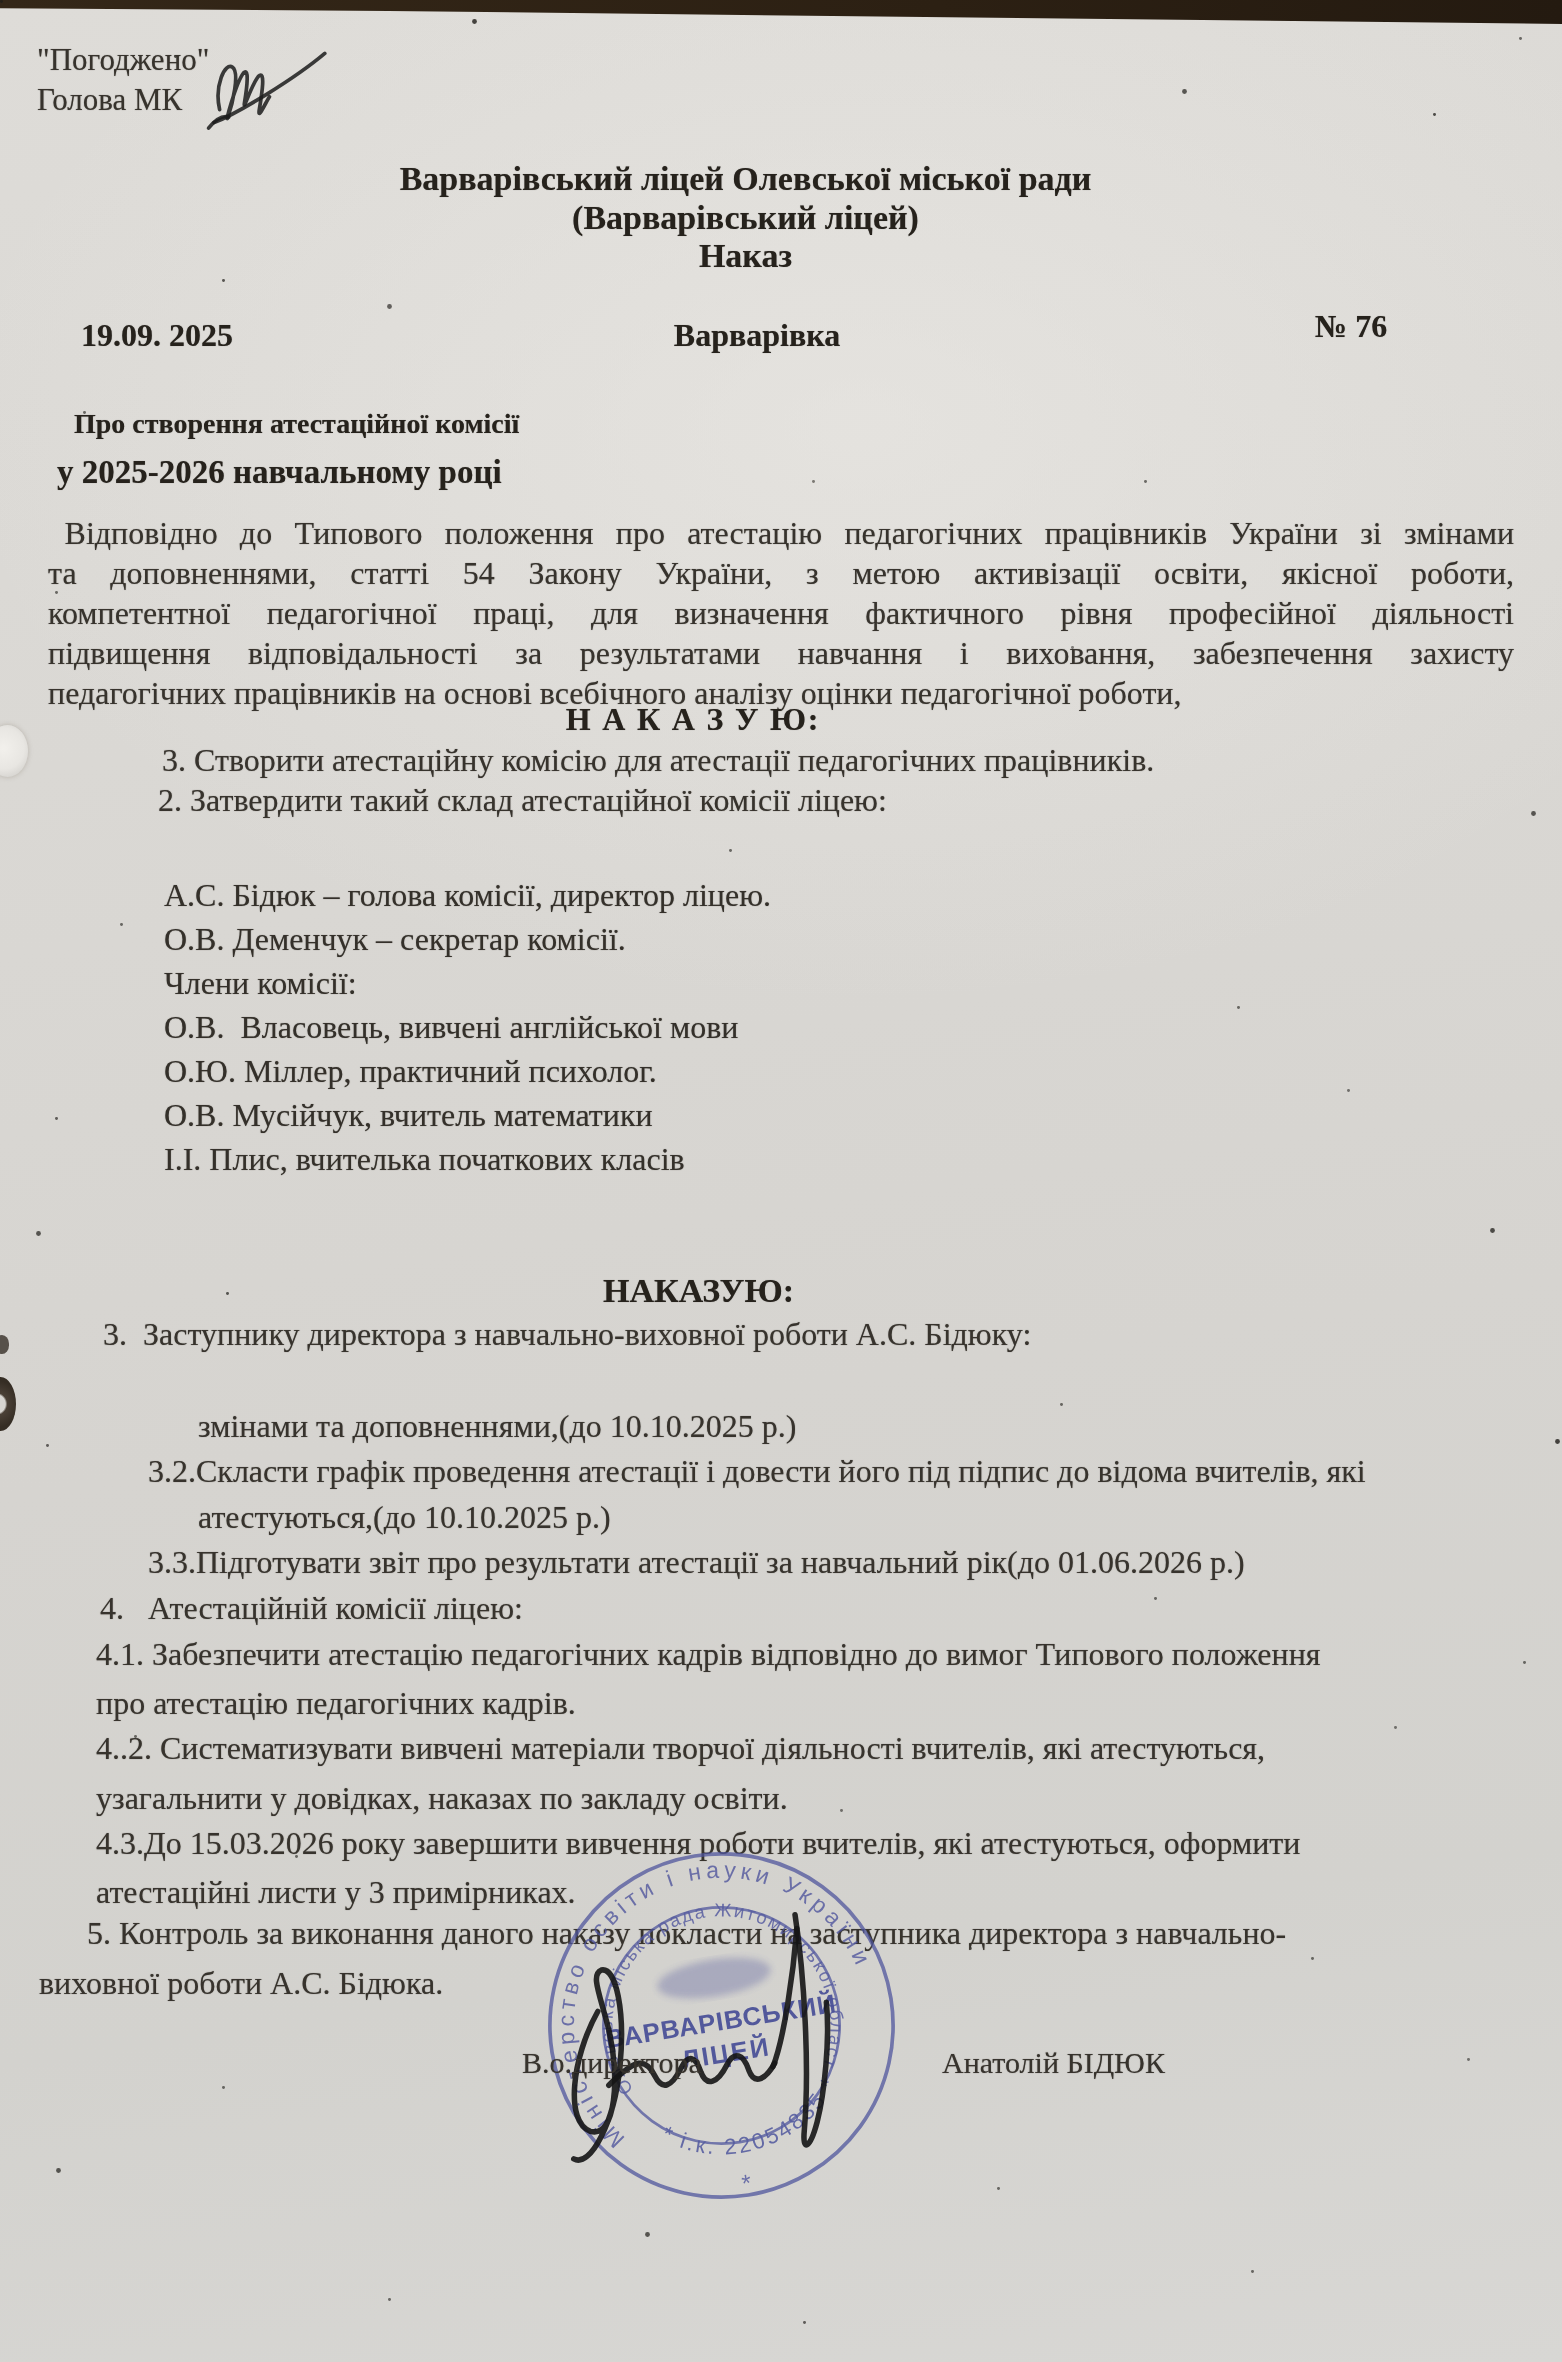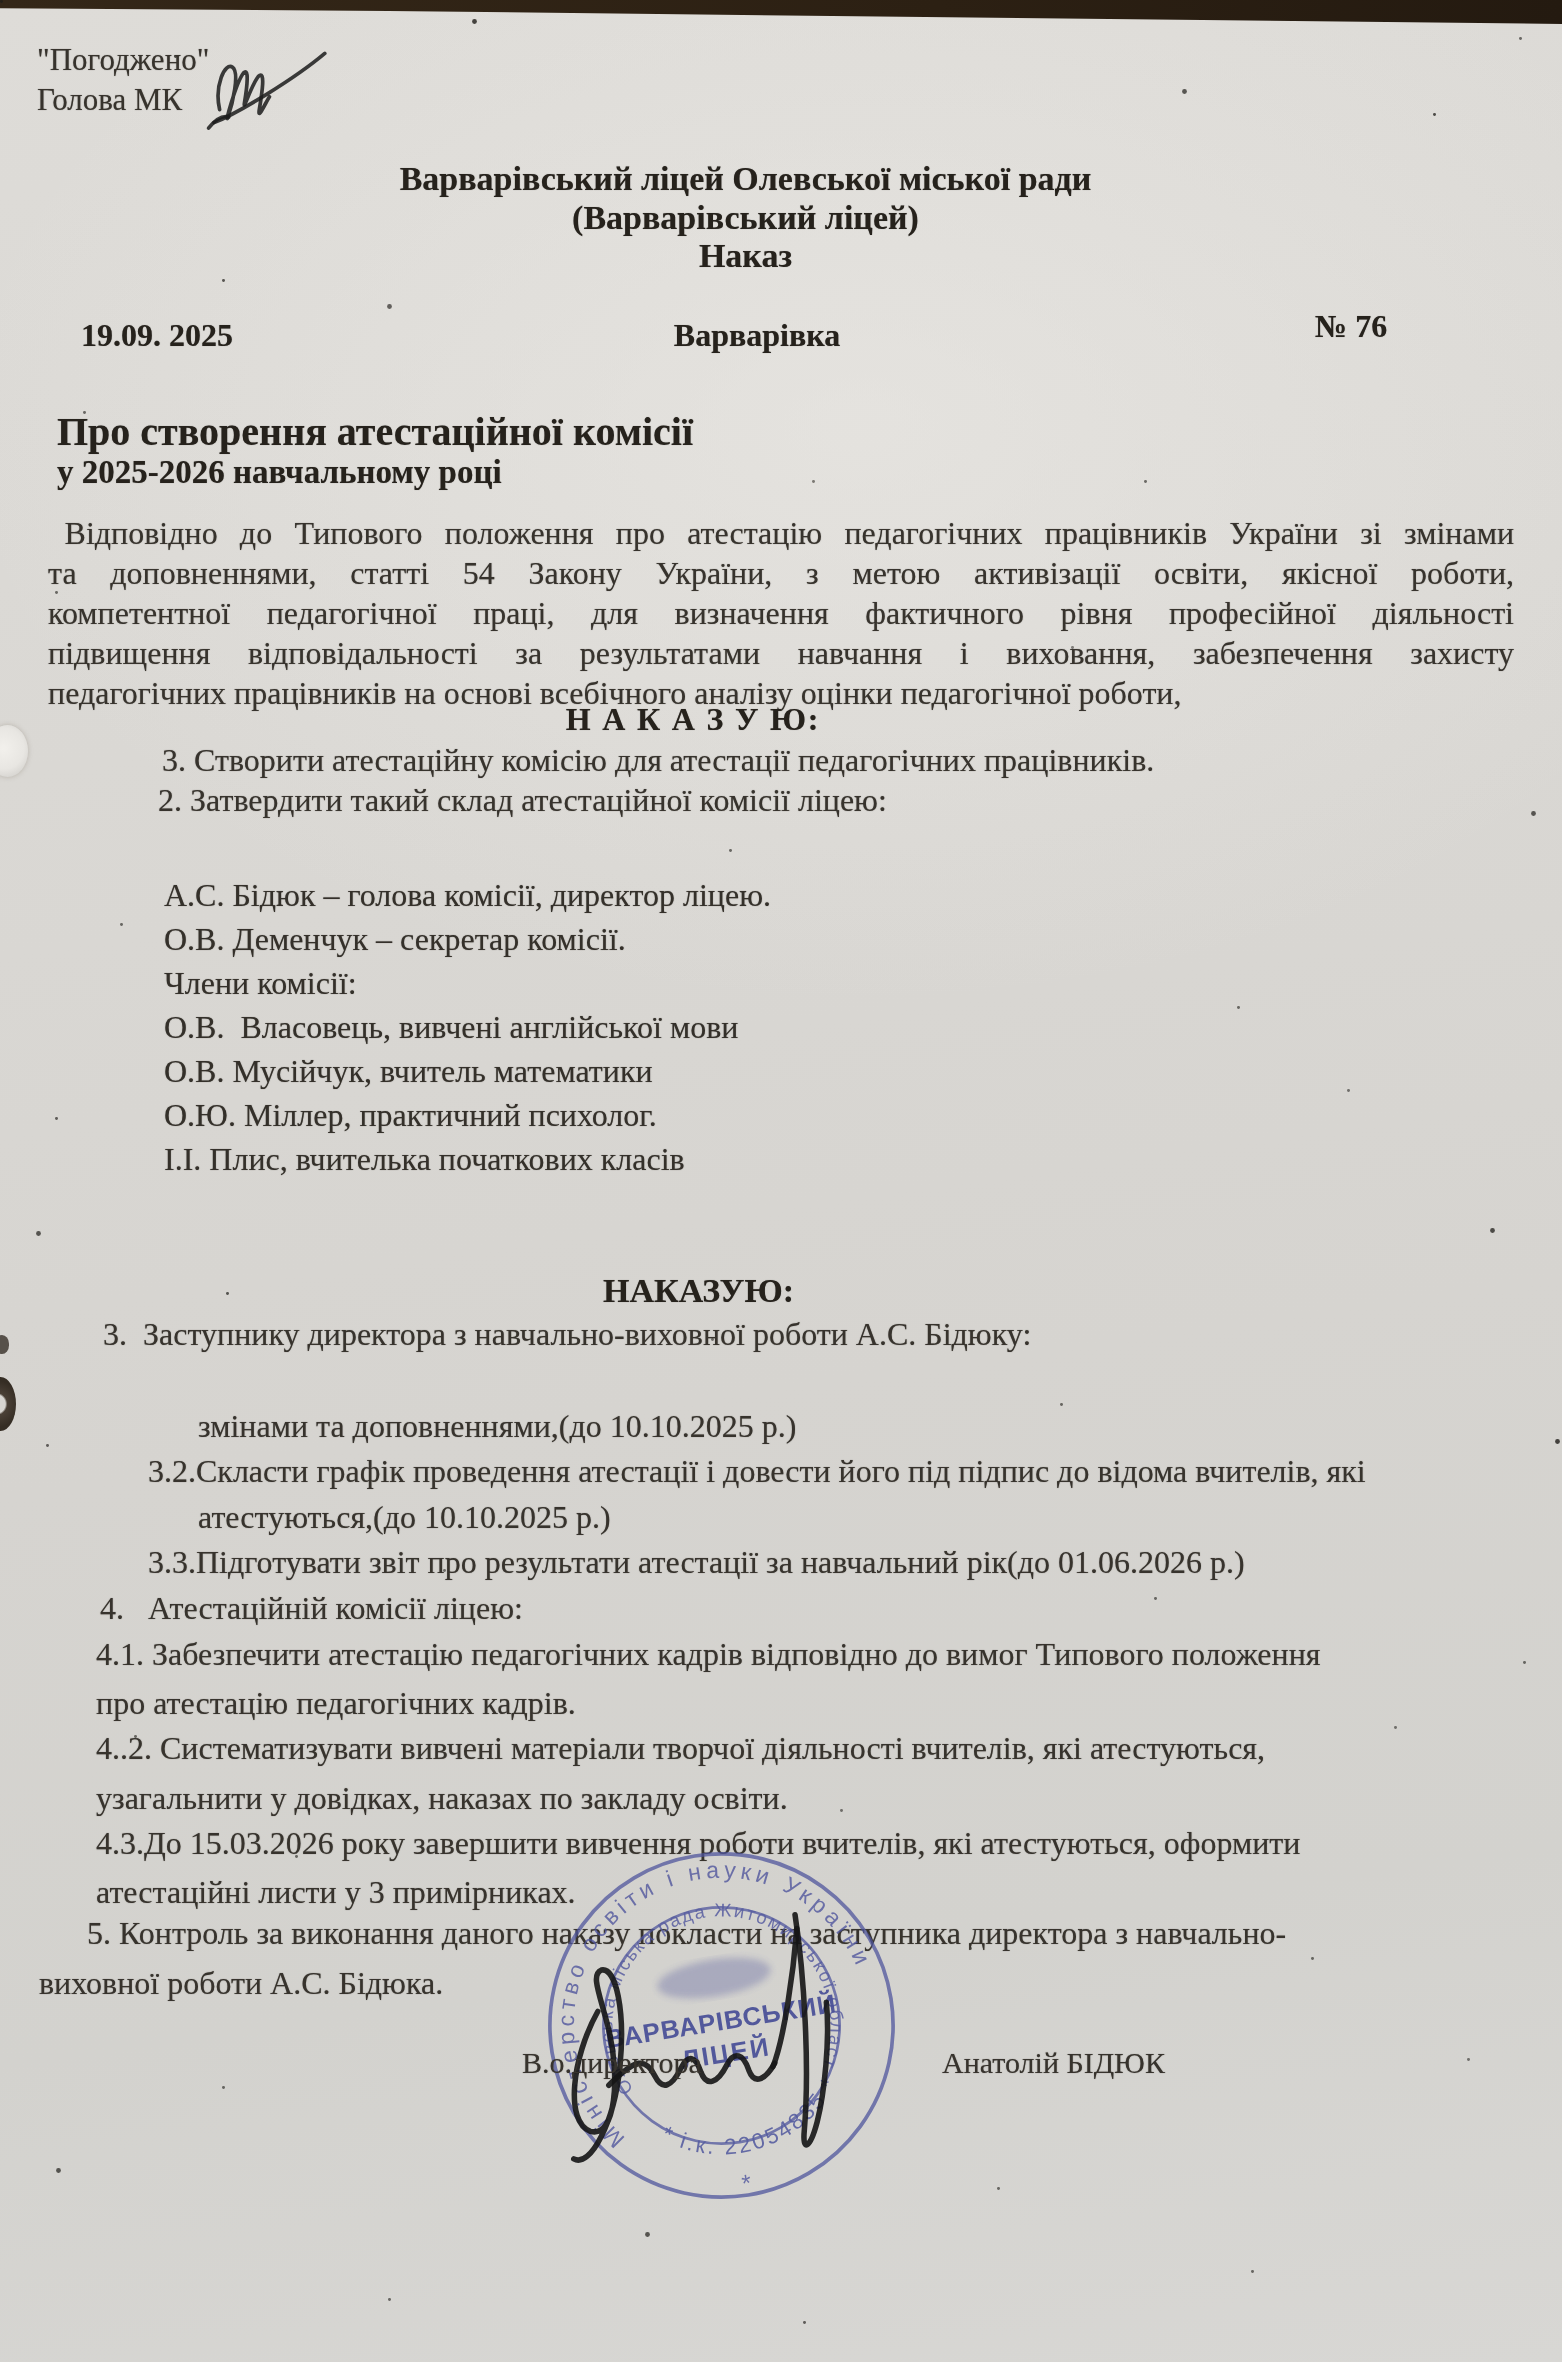--- a/index.html
+++ b/index.html
@@ -93,42 +93,42 @@
   </svg>
 
   <div class="txt b center" style="left:0;top:159px;width:1491px;font-size:34px;line-height:39px;">Варварівський ліцей Олевської міської ради</div>
   <div class="txt b center" style="left:0;top:198px;width:1491px;font-size:34px;line-height:39px;">(Варварівський ліцей)</div>
   <div class="txt b center" style="left:0;top:236px;width:1491px;font-size:34px;line-height:39px;">Наказ</div>
 
   <div class="txt b" style="left:81px;top:317px;font-size:32px;">19.09. 2025</div>
   <div class="txt b center" style="left:646px;top:317px;width:222px;font-size:32px;">Варварівка</div>
   <div class="txt b" style="left:1315px;top:308px;font-size:32px;">№ 76</div>
 
-  <div class="txt b" style="left:57px;top:408px;font-size:40px;">Про створення атестаційної комісії</div>
+  <div class="txt b" style="left:74px;top:408px;font-size:28px;">Про створення атестаційної комісії</div>
   <div class="txt b" style="left:57px;top:454px;font-size:33px;">у 2025-2026 навчальному році</div>
 
   <div id="preamble-block" style="position:absolute;left:48px;top:513px;width:1466px;">
     <div class="jline" style="padding-left:16.6px;">Відповідно до Типового положення про атестацію педагогічних працівників України зі змінами</div>
     <div class="jline">та доповненнями, статті 54 Закону України, з метою активізації освіти, якісної роботи,</div>
     <div class="jline">компетентної педагогічної праці, для визначення фактичного рівня професійної діяльності</div>
     <div class="jline">підвищення відповідальності за результатами навчання і виховання, забезпечення захисту</div>
     <div class="jlast">педагогічних працівників на основі всебічного аналізу оцінки педагогічної роботи,</div>
   </div>
 
   <div class="txt b center" style="left:0;top:701px;width:1386px;font-size:32px;letter-spacing:1.8px;">Н А К А З У Ю:</div>
   <div class="txt line35 pre" style="left:162px;top:739px;">3. Створити атестаційну комісію для атестації педагогічних працівників.</div>
   <div class="txt line35 pre" style="left:158px;top:779px;">2. Затвердити такий склад атестаційної комісії ліцею:</div>
 
   <div id="members" style="position:absolute;left:164px;top:873px;width:1292px;">
     <div>А.С. Бідюк – голова комісії, директор ліцею.</div>
     <div>О.В. Деменчук – секретар комісії.</div>
     <div>Члени комісії:</div>
     <div>О.В.  Власовець, вивчені англійської мови</div>
+    <div>О.Ю. Міллер, практичний психолог.</div>
     <div>О.В. Мусійчук, вчитель математики</div>
-    <div>О.Ю. Міллер, практичний психолог.</div>
     <div>І.І. Плис, вчителька початкових класів</div>
   </div>
 
   <div class="txt b center" style="left:0;top:1272px;width:1397px;font-size:34px;">НАКАЗУЮ:</div>
 
   <div class="txt s2 pre" style="left:103px;top:1314px;">3.  Заступнику директора з навчально-виховної роботи А.С. Бідюку:</div>
   <div class="txt s2 pre" style="left:198px;top:1406px;">змінами та доповненнями,(до 10.10.2025 р.)</div>
   <div class="txt s2 pre" style="left:148px;top:1451px;">3.2.Скласти графік проведення атестації і довести його під підпис до відома вчителів, які</div>
   <div class="txt s2 pre" style="left:198px;top:1497px;">атестуються,(до 10.10.2025 р.)</div>
   <div class="txt s2 pre" style="left:148px;top:1542px;">3.3.Підготувати звіт про результати атестації за навчальний рік(до 01.06.2026 р.)</div>

